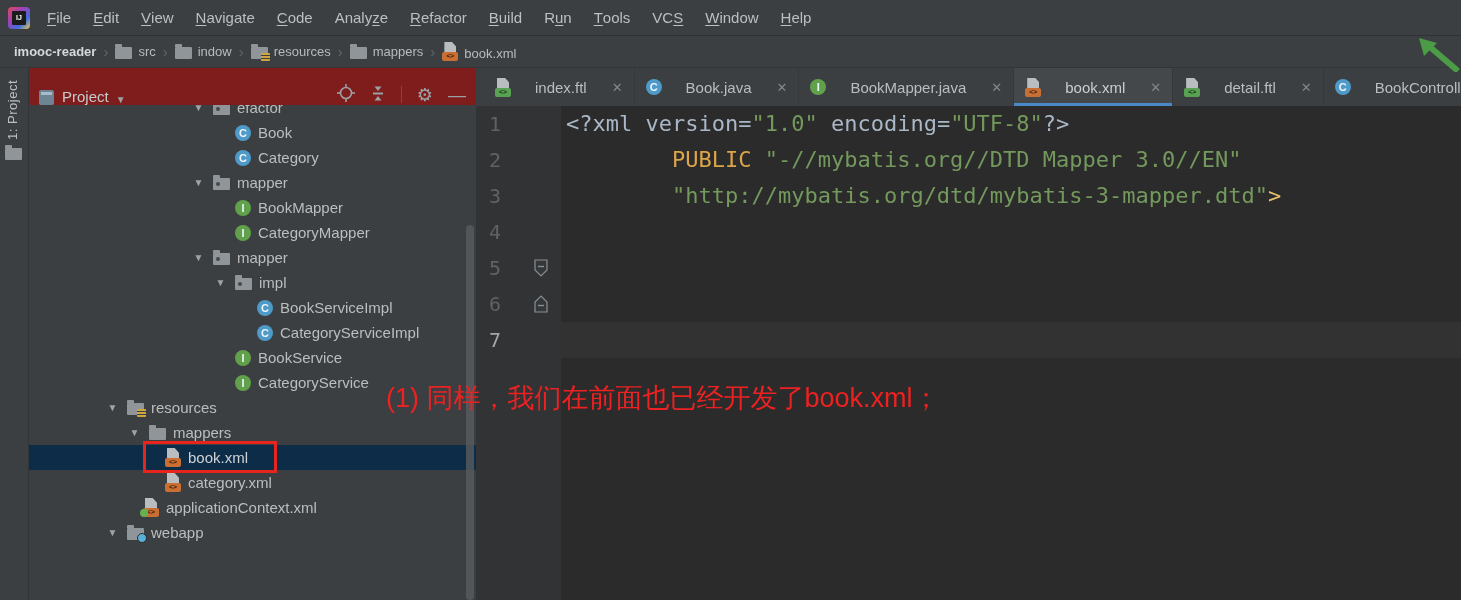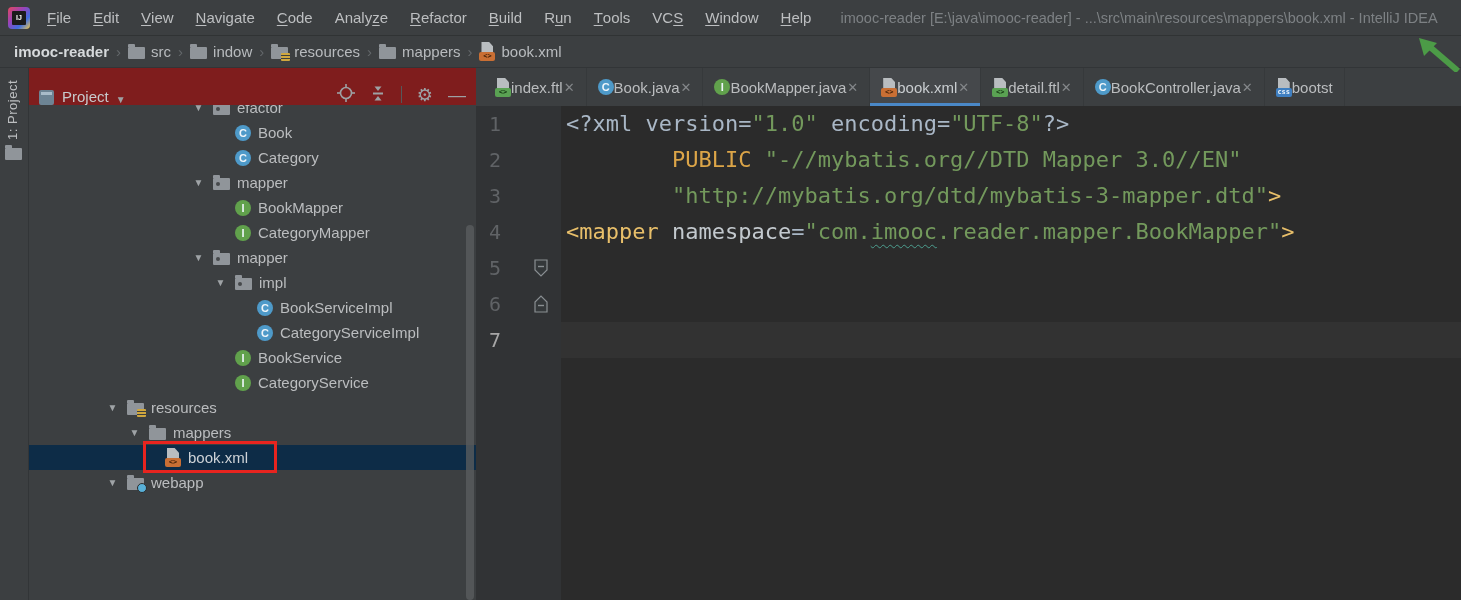--- a/index.html
+++ b/index.html
@@ -11,21 +11,21 @@
   .logo{width:22px;height:22px;border-radius:4px;flex:none;margin-right:6px;
         background:linear-gradient(135deg,#e4485c,#9a43b8 38%,#3f6fe0 70%,#f0c84a);position:relative}
   .logo::after{content:"IJ";position:absolute;left:4px;top:4px;width:14px;height:14px;background:#1b1b1b;
         color:#fff;font:bold 7px/14px "Liberation Sans",sans-serif;text-align:center;border-radius:1px}
   .menu-item{padding:0 11px;height:100%;display:flex;align-items:center;font-size:15px;color:#bdbfc1;white-space:pre}
   .mn{text-decoration:underline;text-underline-offset:2px}
   .wtitle{margin-left:18px;flex:1;color:#7d8184;font-size:14.5px;white-space:nowrap;overflow:hidden}
   
   .bcbar{position:absolute;top:36px;left:0;right:0;height:32px;background:#3c3f41;display:flex;
          align-items:center;padding-left:10px;border-bottom:1px solid #323537;box-sizing:border-box}
-  .bc-item{display:flex;align-items:center;gap:6px;padding:0 4px;font-size:15px;color:#b8bbbe}
+  .bc-item{display:flex;align-items:flex-end;gap:6px;padding:0 4px;font-size:13px;color:#b8bbbe}
   .bc-item.first .bc-label{font-weight:bold;color:#d6d9db}
   .bc-sep{color:#63676a;font-size:15px;padding:0 3px}
   
   .folder{width:17px;height:12px;background:#90959a;border-radius:1px;position:relative;flex:none;margin-top:2px}
   .folder::before{content:"";position:absolute;top:-3px;left:0;width:7px;height:3px;background:#90959a;border-radius:1px 1px 0 0}
   .folder.dot::after{content:"";position:absolute;left:3px;top:4px;width:4px;height:4px;border-radius:50%;background:#46494b}
   .folder.res::after{content:"";position:absolute;right:-2px;bottom:-2px;width:9px;height:8px;border-radius:1px;
         background:repeating-linear-gradient(#d0a73e 0 2px,#3c3f41 2px 3px)}
   .folder.web::after{content:"";position:absolute;right:-3px;bottom:-3px;width:8px;height:8px;border-radius:50%;
         background:#58b0d8;border:1px solid #2b2b2b}
@@ -63,21 +63,21 @@
   .tree{position:absolute;top:27px;left:0;right:0;bottom:0}
   .row{height:25px;display:flex;align-items:center;font-size:15px;color:#bbbdbf;box-sizing:border-box}
   .row.sel{background:#0d2c47;color:#ced3d7}
   .arrow{width:15px;flex:none;font-size:10px;color:#9fa3a6;margin-right:7px;text-align:center}
   .row .ic{margin-right:7px}
   .pscroll{position:absolute;right:2px;top:157px;width:8px;height:375px;background:#595c5e;border-radius:4px;opacity:.8}
   
   .editor{position:absolute;left:476px;top:68px;right:0;bottom:0;background:#2b2b2b}
   .tabbar{position:absolute;top:0;left:0;right:0;height:38px;background:#3c3f41;display:flex;
         align-items:stretch;padding-left:8px;overflow:hidden;white-space:nowrap}
-  .tab{display:flex;align-items:center;gap:0;padding:0 11px;font-size:15px;color:#bbbdbf;
+  .tab{display:flex;align-items:center;gap:24px;padding:0 11px;font-size:15px;color:#bbbdbf;
         position:relative;flex:none;border-right:1px solid #36393b}
   .tab.active{background:#45484b;color:#c9cdd0}
   .tab.active::after{content:"";position:absolute;left:0;right:0;bottom:0;height:3px;background:#4a88c7}
   .tclose{color:#84878a;font-size:13px;margin-left:1px}
   .gutter{position:absolute;left:0;top:38px;bottom:0;width:85px;background:#313335}
   .lnum{position:absolute;left:0;width:100%;height:36px;padding-left:13px;box-sizing:border-box;
         font:20px/36px "DejaVu Sans Mono",monospace;color:#606366}
   .lnum.cur{color:#a7a7a7}
   .fold{position:absolute;left:57px;width:16px;height:18px}
   .codearea{position:absolute;left:85px;top:38px;right:0;bottom:0;overflow:hidden}
@@ -109,21 +109,20 @@
     <span class="menu-item"><span></span><span class="mn">N</span><span>avigate</span></span>
     <span class="menu-item"><span></span><span class="mn">C</span><span>ode</span></span>
     <span class="menu-item"><span>Analy</span><span class="mn">z</span><span>e</span></span>
     <span class="menu-item"><span></span><span class="mn">R</span><span>efactor</span></span>
     <span class="menu-item"><span></span><span class="mn">B</span><span>uild</span></span>
     <span class="menu-item"><span>R</span><span class="mn">u</span><span>n</span></span>
     <span class="menu-item"><span></span><span class="mn">T</span><span>ools</span></span>
     <span class="menu-item"><span>VC</span><span class="mn">S</span><span></span></span>
     <span class="menu-item"><span></span><span class="mn">W</span><span>indow</span></span>
     <span class="menu-item"><span></span><span class="mn">H</span><span>elp</span></span>
-    <span class="wtitle">imooc-reader [E:\java\imooc-reader] - ...\src\main\resources\mappers\book.xml - IntelliJ IDEA</span>
   </div>
 
   <div class="bcbar">
     <span class="bc-item first">
         <span class="folder proj"></span>
         <span class="bc-label">imooc-reader</span>
       </span>
     <span class="bc-sep">›</span>
     <span class="bc-item">
         <span class="folder"></span>
@@ -222,20 +221,34 @@
           <span class="arrow">▼</span>
           <span class="ic folder"></span>
           <span>mappers</span>
         </div>
       <div class="row sel" style="padding-left:136px">
           <span class="ic page-ic">
             <span class="pg"></span>
             <span class="bd xml"></span>
           </span>
           <span>book.xml</span>
+        </div>
+      <div class="row" style="padding-left:136px">
+          <span class="ic page-ic">
+            <span class="pg"></span>
+            <span class="bd xml"></span>
+          </span>
+          <span>category.xml</span>
+        </div>
+      <div class="row" style="padding-left:114px">
+          <span class="ic page-ic spring">
+            <span class="pg"></span>
+            <span class="bd xml"></span>
+          </span>
+          <span>applicationContext.xml</span>
         </div>
       <div class="row" style="padding-left:76px">
           <span class="arrow">▼</span>
           <span class="ic folder web"></span>
           <span>webapp</span>
         </div>
     </div>
     <div class="proj-header">
       <span class="pw-ic"></span>
       <span class="proj-title">Project</span>
@@ -327,23 +340,23 @@
             <path d="M2 17 h12 v-10 l-6 -6 l-6 6 z" fill="#34383a" stroke="#8a8f92" stroke-width="1.2"></path>
             <line x1="5" y1="10.5" x2="11" y2="10.5" stroke="#8a8f92" stroke-width="1.4"></line>
           </svg></span>
     </div>
 
     <div class="codearea">
       <div class="caretline"></div>
       <div class="cl"><span class="c-pl">&lt;?xml version=</span><span class="c-str">"1.0"</span><span class="c-pl"> encoding=</span><span class="c-str">"UTF-8"</span><span class="c-pl">?&gt;</span></div>
       <div class="cl"><span>        </span><span class="c-kw">PUBLIC </span><span class="c-str">"-//mybatis.org//DTD Mapper 3.0//EN"</span></div>
       <div class="cl"><span>        </span><span class="c-str">"http://mybatis.org/dtd/mybatis-3-mapper.dtd"</span><span class="c-tag">&gt;</span></div>
-      <div class="cl"><span class="c-tag">&lt;mapper </span><span class="c-attr">namespace</span><span class="c-pl">=</span><span class="c-str">"com.</span><span class="c-str wavy">imooc</span><span class="c-str">.reader.mapper.BookMapper"</span><span class="c-tag">&gt;</span></div>
     </div>
   </div>
 
   <div class="redbox"></div>
+  <div class="anno">(1) 同样，我们在前面也已经开发了book.xml；</div>
   <svg class="garrow" width="51" height="34" viewBox="0 0 51 34">
     <line x1="48" y1="33" x2="20" y2="9" stroke="#4c9b47" stroke-width="6"></line>
     <polygon points="9,0 27,5 14,18" fill="#4c9b47"></polygon>
   </svg>
 
 </div>
 
 </body></html>

